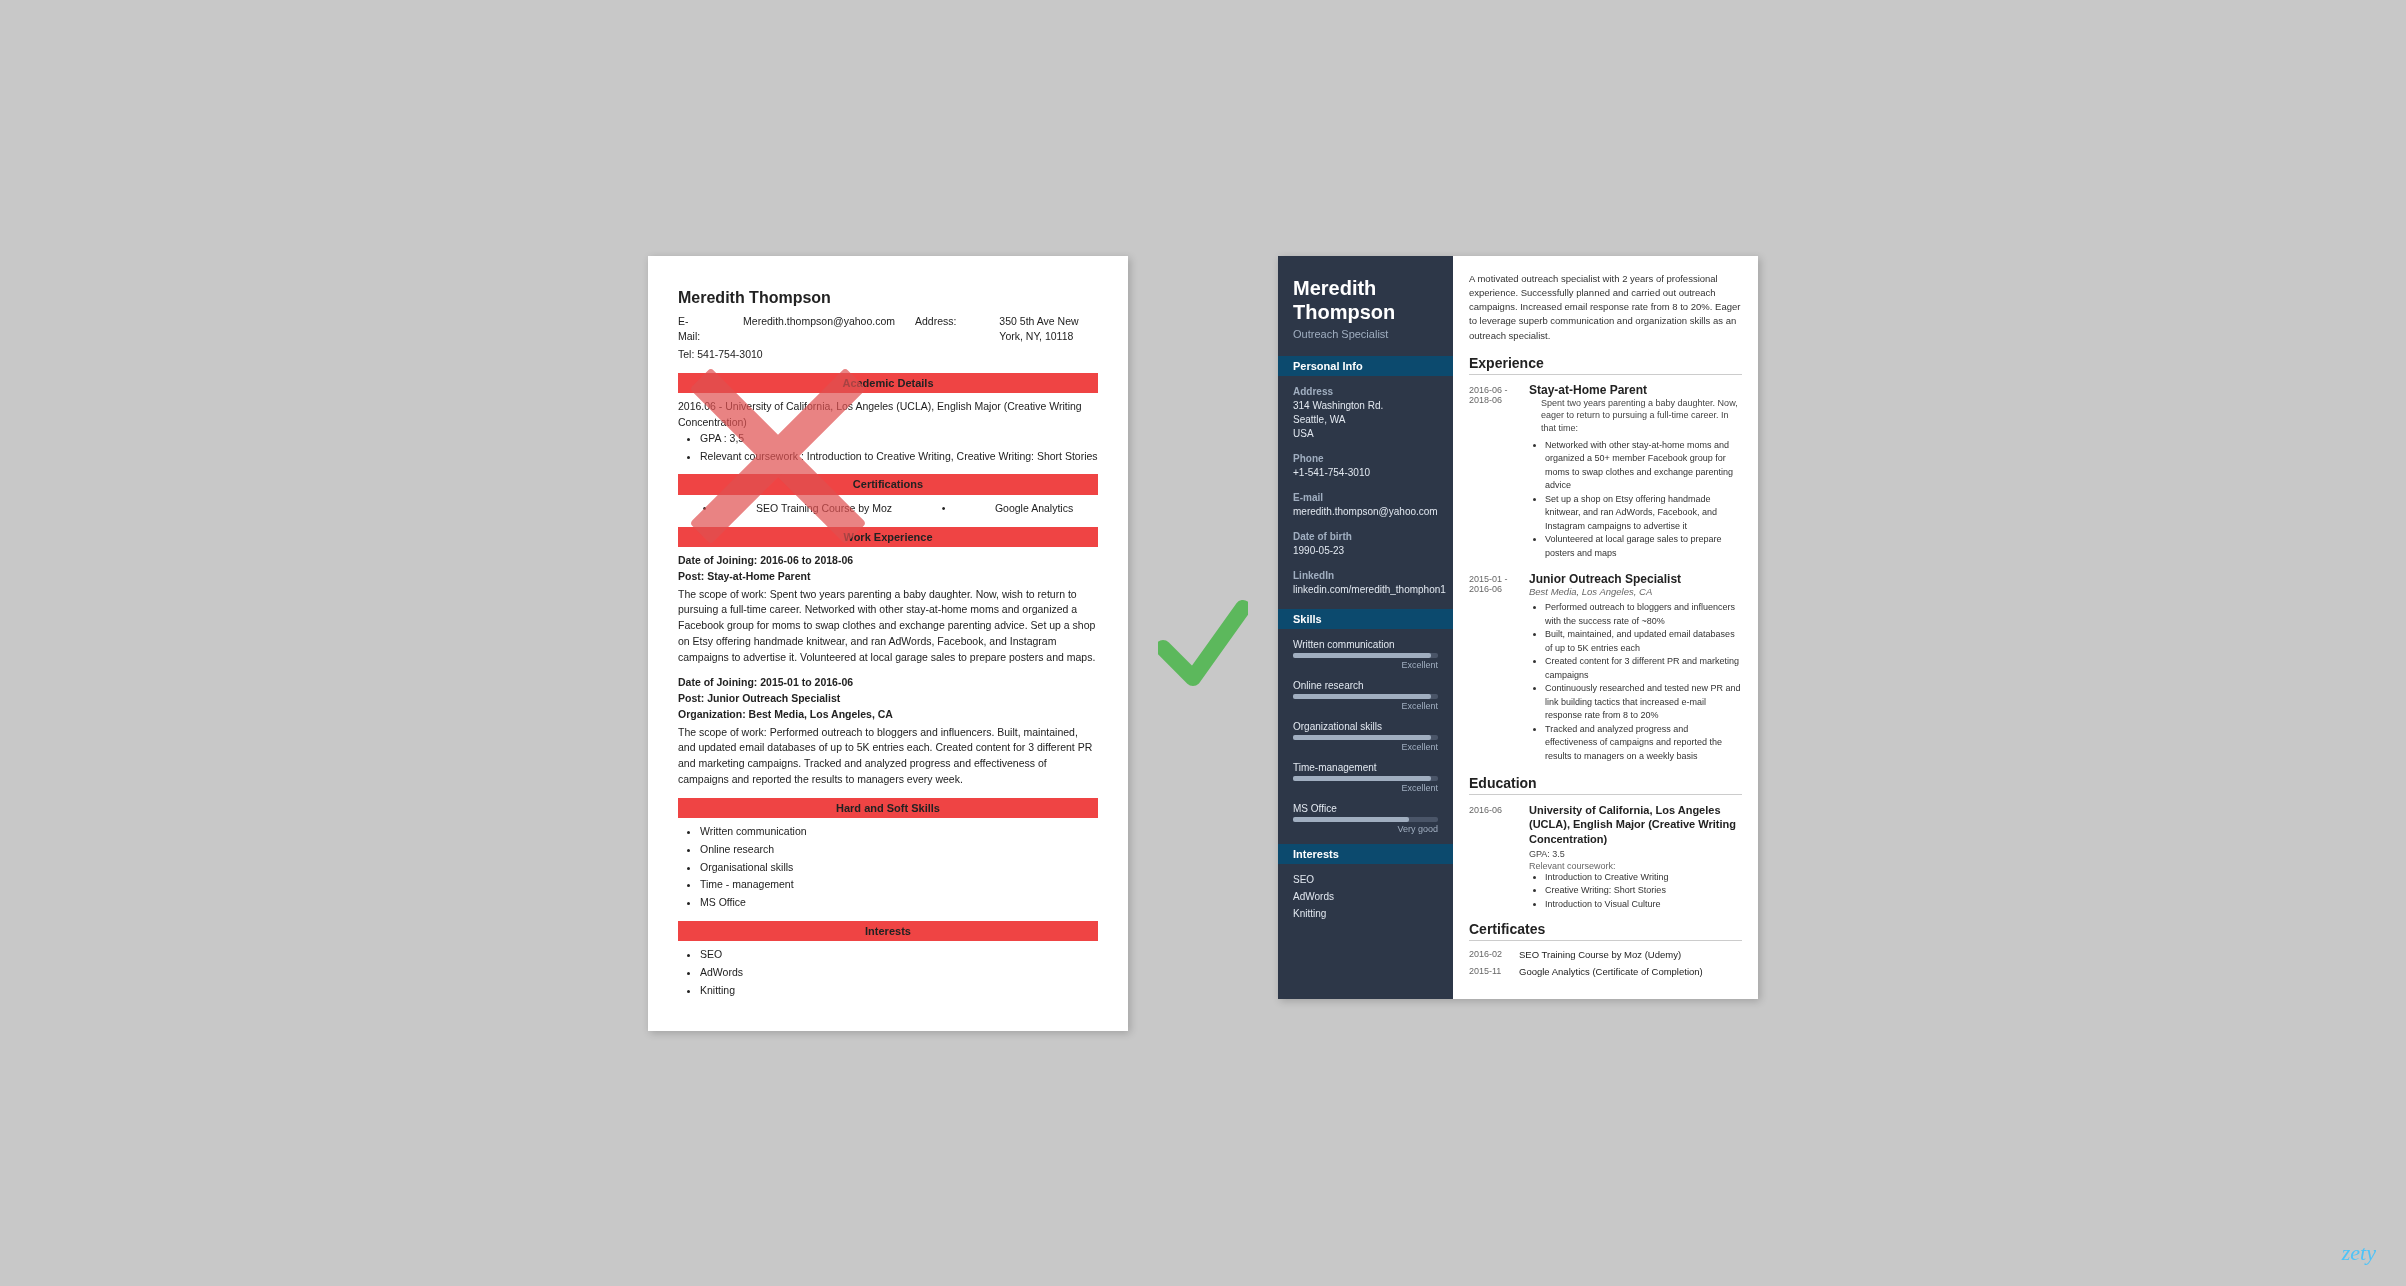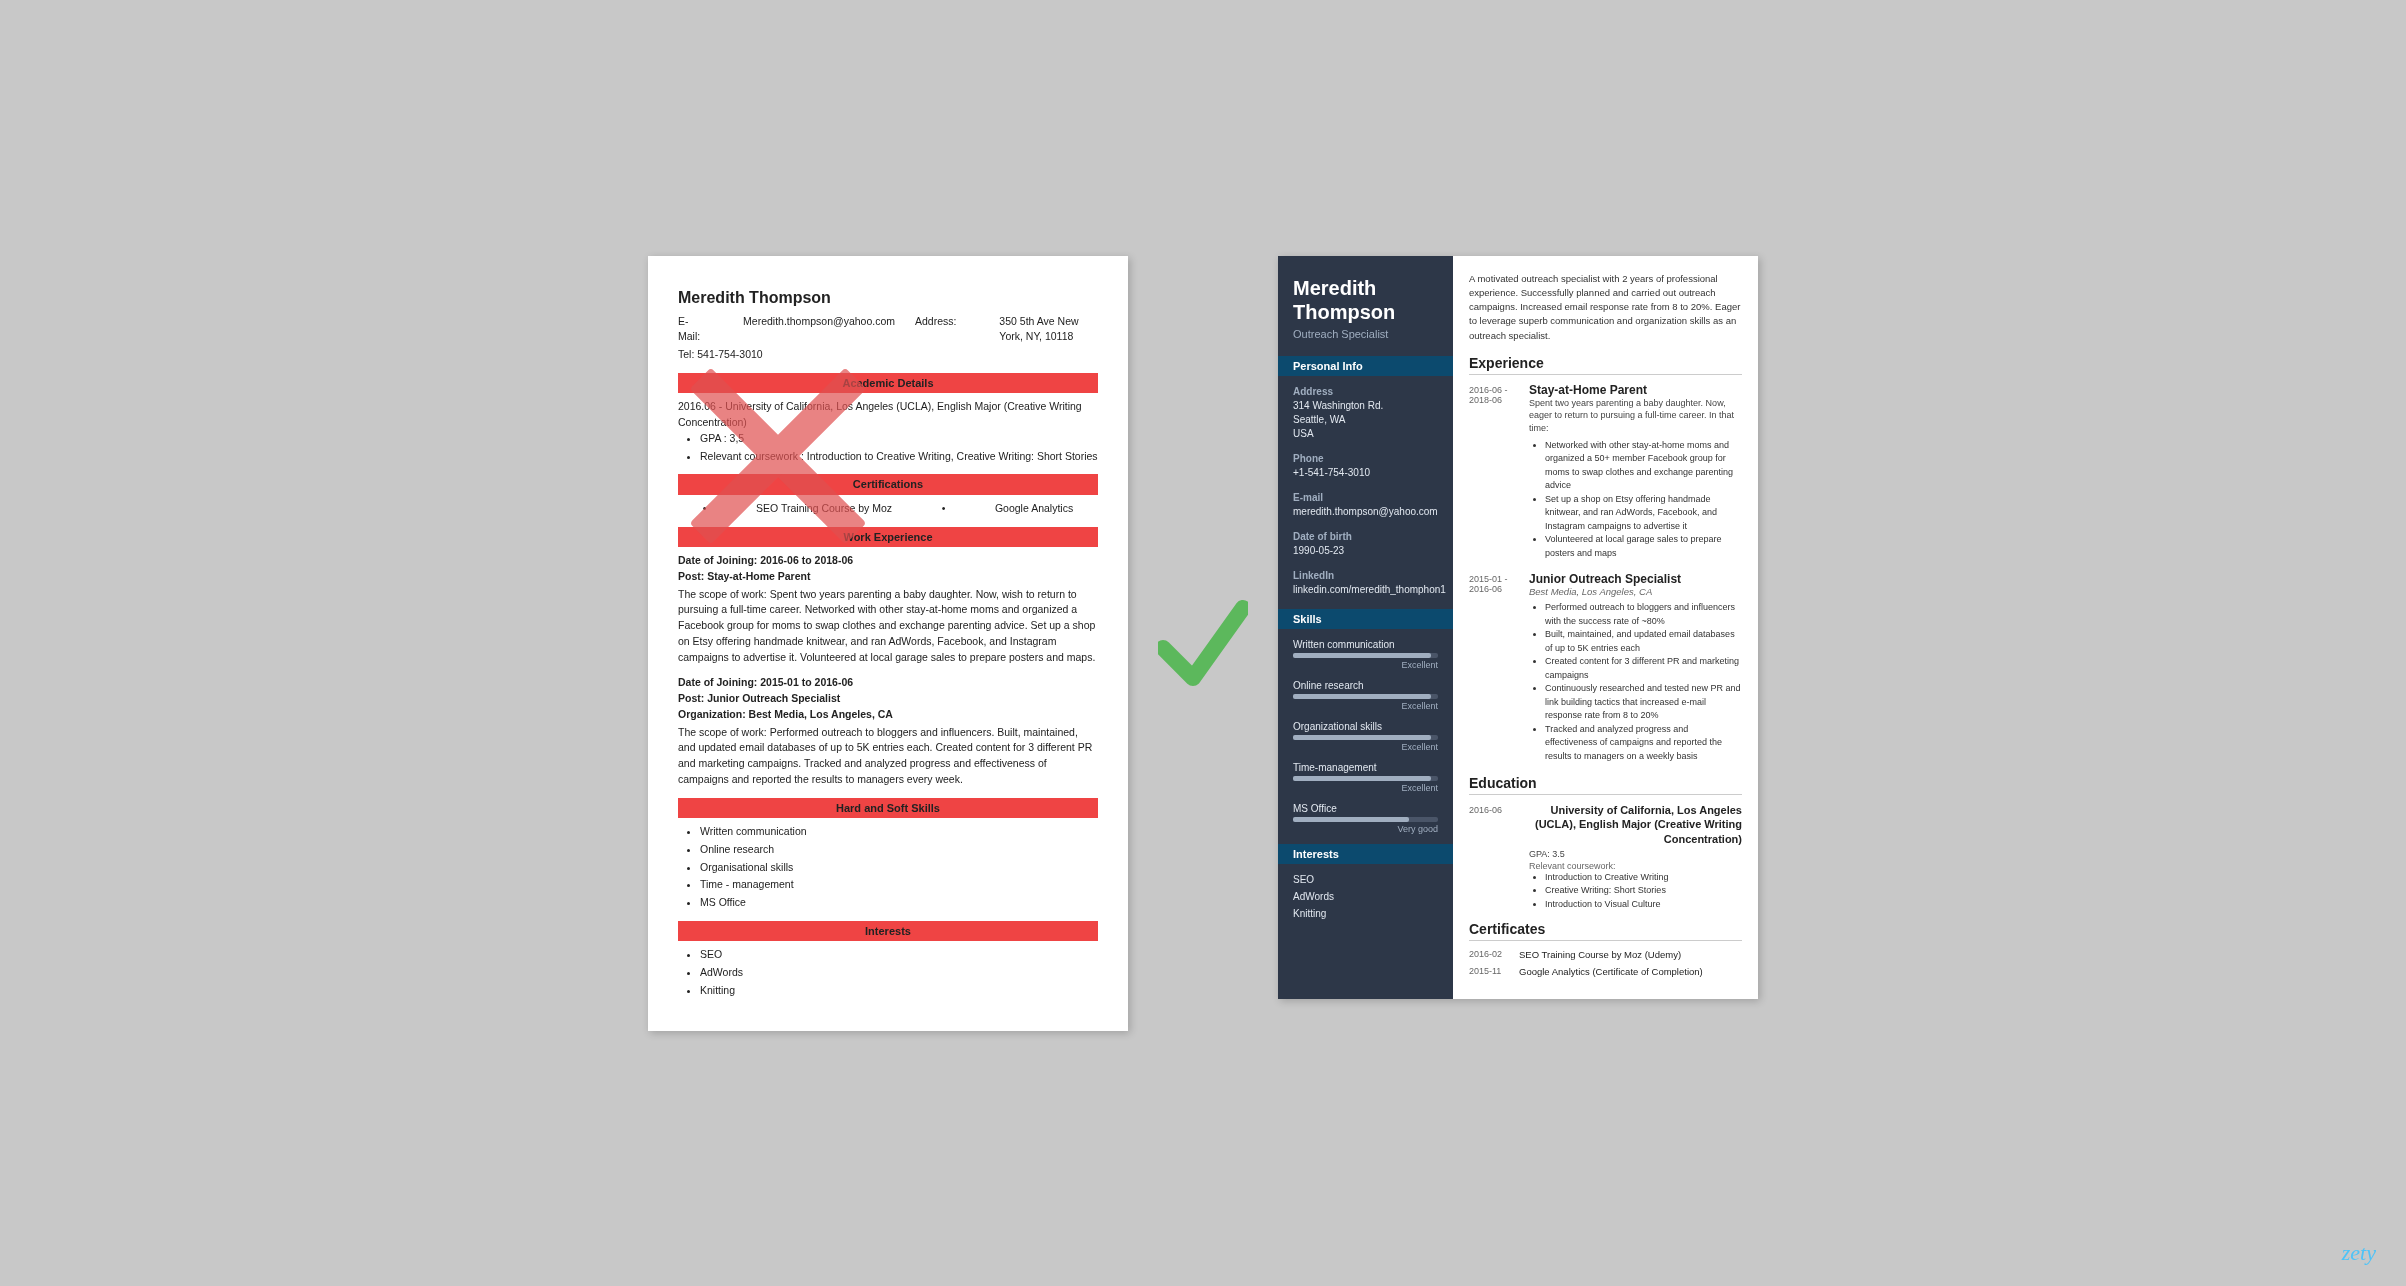--- a/index.html
+++ b/index.html
@@ -240,20 +240,21 @@
       font-size: 9.5px;
       color: #666;
       font-style: italic;
       margin-bottom: 4px;
     }
     .exp-desc {
       font-size: 9px;
       color: #444;
       line-height: 1.4;
       margin-bottom: 4px;
+      margin-left: 12px;
     }
     .exp-body ul {
       margin-left: 16px;
       font-size: 9px;
       color: #333;
       line-height: 1.5;
     }
     .edu-right-entry {
       display: flex;
       gap: 10px;
@@ -264,21 +265,20 @@
       color: #666;
       min-width: 50px;
       padding-top: 2px;
     }
     .edu-right-body {}
     .edu-right-school {
       font-size: 11px;
       font-weight: bold;
       color: #222;
       line-height: 1.3;
-      text-align: right;
     }
     .edu-right-gpa {
       font-size: 9px;
       color: #444;
       margin-top: 3px;
     }
     .edu-right-coursework {
       font-size: 9px;
       color: #666;
       margin-top: 2px;

